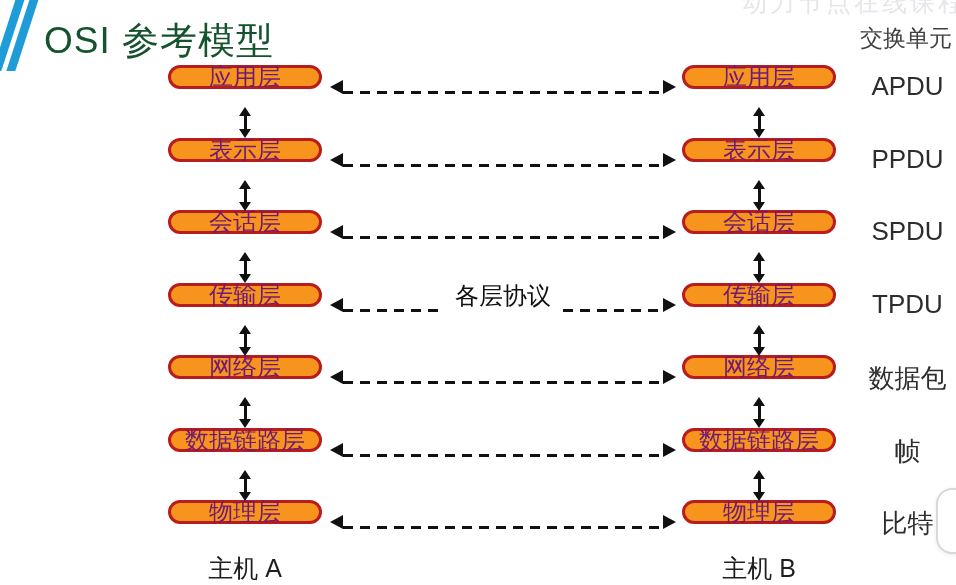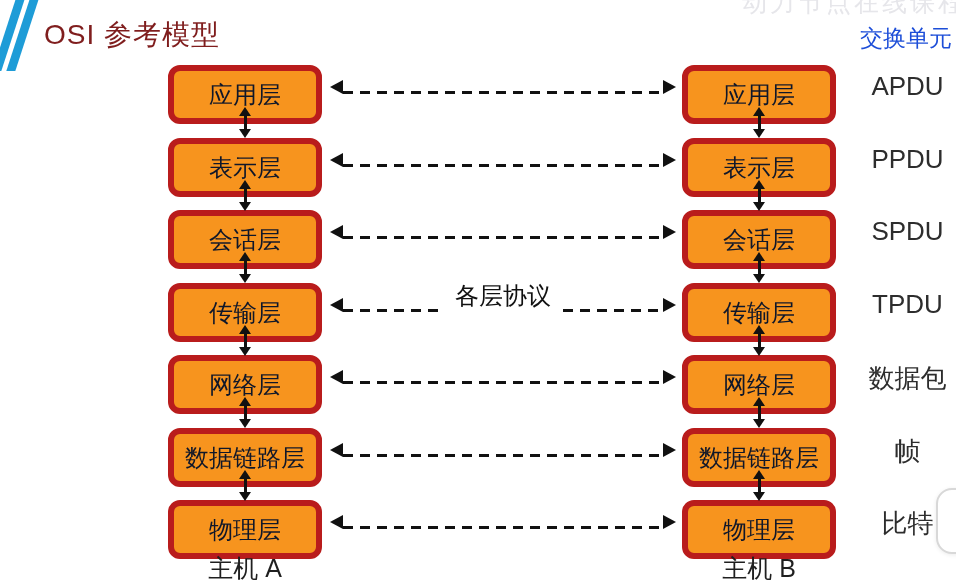--- a/index.html
+++ b/index.html
@@ -5,33 +5,33 @@
   html,body{margin:0;padding:0;background:#fff;}
   #app{
     position:relative;width:956px;height:585px;background:#ffffff;
     overflow:hidden;font-family:"Liberation Sans","DejaVu Sans",sans-serif;
   }
 
   
   .slash{position:absolute;width:9px;height:78px;background:#1E9CD7;transform:skewX(-18deg);top:-7px;}
   .slash.s1{left:5px;}
   .slash.s2{left:19px;}
-  .page-title{position:absolute;left:44px;top:16px;font-size:28px;color:#7f1d1d;letter-spacing:1px;white-space:nowrap;}
-  .exchange-header{position:absolute;left:860px;top:23px;width:96px;font-size:23px;color:#1d4ed8;white-space:nowrap;}
+  .page-title{position:absolute;left:44px;top:16px;font-size:37px;color:#14532d;letter-spacing:1px;white-space:nowrap;}
+  .exchange-header{position:absolute;left:860px;top:23px;width:96px;font-size:23px;color:#404040;white-space:nowrap;}
 
   
   .watermark{position:absolute;left:742px;top:-14px;display:flex;align-items:center;gap:10px;
     font-size:25px;letter-spacing:3px;color:#e6e6ea;white-space:nowrap;}
 
   
   .lbox{
-    position:absolute;width:154px;height:59px;box-sizing:border-box;
-    background:#F7941E;border:6px solid #b91c1c;border-radius:12px;
+    position:absolute;width:154px;height:24px;box-sizing:border-box;
+    background:#F7941E;border:3px solid #b91c1c;border-radius:12px;
     display:flex;align-items:center;justify-content:center;
-    font-size:24px;font-weight:500;color:#0f172a;white-space:nowrap;
+    font-size:24px;font-weight:500;color:#701a75;white-space:nowrap;
   }
   .col-a{left:168px;}
   .col-b{left:682px;}
 
   
   .dash-row{position:absolute;left:330px;width:346px;height:16px;display:flex;align-items:flex-end;}
   .dash{flex:1;height:3px;background:repeating-linear-gradient(90deg,#111 0,#111 10px,transparent 10px,transparent 17px);}
   .ah-l{width:0;height:0;border-top:7px solid transparent;border-bottom:7px solid transparent;border-right:13px solid #111;}
   .ah-r{width:0;height:0;border-top:7px solid transparent;border-bottom:7px solid transparent;border-left:13px solid #111;}
   .dash-label{font-size:24px;color:#111;padding:0 12px;white-space:nowrap;}

